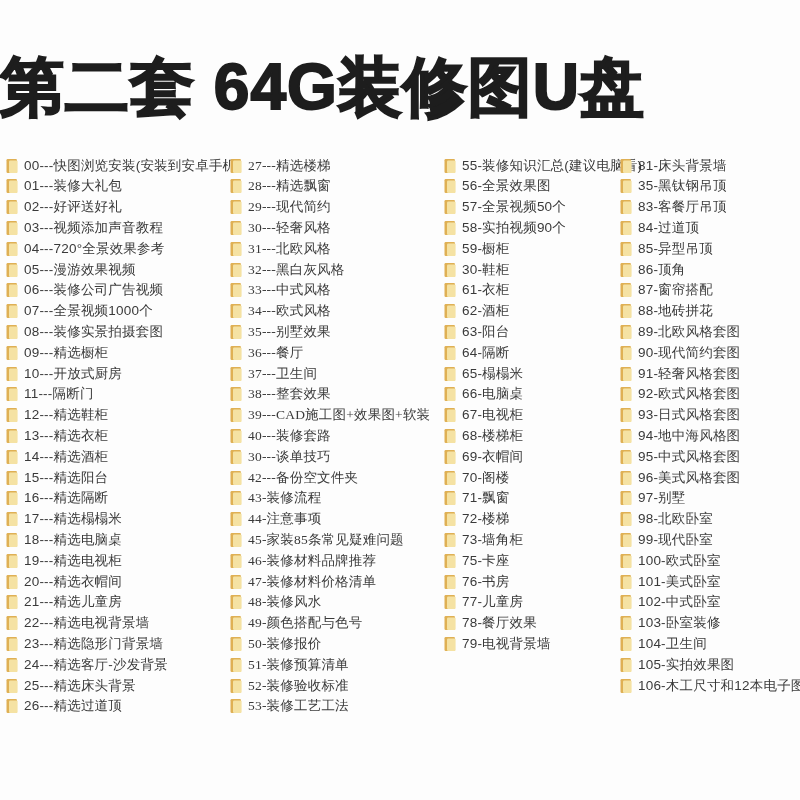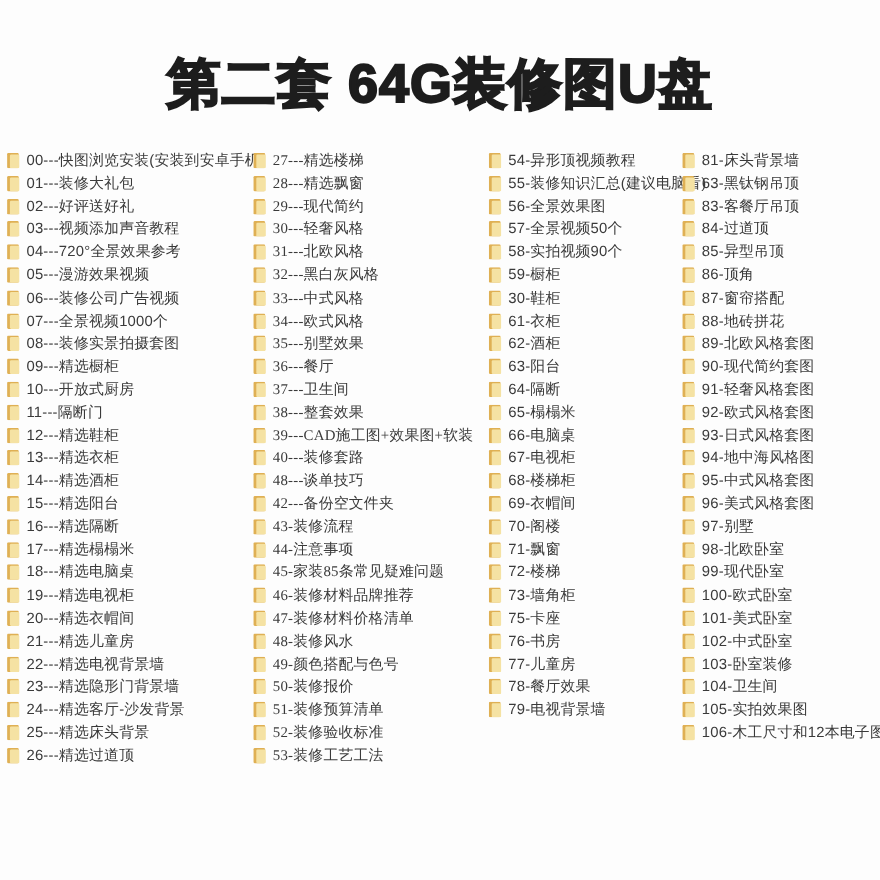--- a/index.html
+++ b/index.html
@@ -6,22 +6,21 @@
   body{
     width:800px;height:800px;
     background:#fdfdfd;
     font-family:"Liberation Sans","DejaVu Sans",sans-serif;
     overflow:hidden;
   }
   .page{width:800px;height:800px;box-sizing:border-box;}
   .title{
     margin:0;
     padding-top:46px;
-    text-align:center;
-    font-size:49px;
+    font-size:64px;
     line-height:1.3;
     font-weight:900;
     color:#1d1d1d;
     letter-spacing:1px;
     -webkit-text-stroke:2px #1d1d1d;
   }
   .columns{
     display:flex;
     margin-top:26px;
     padding-left:6px;
@@ -345,21 +344,21 @@
               <rect x="0.5" y="0" width="10.5" height="14" rx="1.2" fill="#dfb054"></rect>
               <rect x="3" y="1.4" width="8.6" height="12.6" rx="1.2" fill="#f5e2a3"></rect>
             </svg></span>
           <span class="item-label">40---装修套路</span>
         </div>
         <div class="item">
           <span class="folder-icon"><svg width="12" height="14" viewBox="0 0 12 14" xmlns="http://www.w3.org/2000/svg">
               <rect x="0.5" y="0" width="10.5" height="14" rx="1.2" fill="#dfb054"></rect>
               <rect x="3" y="1.4" width="8.6" height="12.6" rx="1.2" fill="#f5e2a3"></rect>
             </svg></span>
-          <span class="item-label">48---谈单技巧</span>
+          <span class="item-label">30---谈单技巧</span>
         </div>
         <div class="item">
           <span class="folder-icon"><svg width="12" height="14" viewBox="0 0 12 14" xmlns="http://www.w3.org/2000/svg">
               <rect x="0.5" y="0" width="10.5" height="14" rx="1.2" fill="#dfb054"></rect>
               <rect x="3" y="1.4" width="8.6" height="12.6" rx="1.2" fill="#f5e2a3"></rect>
             </svg></span>
           <span class="item-label">42---备份空文件夹</span>
         </div>
         <div class="item">
           <span class="folder-icon"><svg width="12" height="14" viewBox="0 0 12 14" xmlns="http://www.w3.org/2000/svg">
@@ -438,27 +437,20 @@
             </svg></span>
           <span class="item-label">53-装修工艺工法</span>
         </div>
       </div>
       <div class="column">
         <div class="item">
           <span class="folder-icon"><svg width="12" height="14" viewBox="0 0 12 14" xmlns="http://www.w3.org/2000/svg">
               <rect x="0.5" y="0" width="10.5" height="14" rx="1.2" fill="#dfb054"></rect>
               <rect x="3" y="1.4" width="8.6" height="12.6" rx="1.2" fill="#f5e2a3"></rect>
             </svg></span>
-          <span class="item-label">54-异形顶视频教程</span>
-        </div>
-        <div class="item">
-          <span class="folder-icon"><svg width="12" height="14" viewBox="0 0 12 14" xmlns="http://www.w3.org/2000/svg">
-              <rect x="0.5" y="0" width="10.5" height="14" rx="1.2" fill="#dfb054"></rect>
-              <rect x="3" y="1.4" width="8.6" height="12.6" rx="1.2" fill="#f5e2a3"></rect>
-            </svg></span>
           <span class="item-label">55-装修知识汇总(建议电脑看)</span>
         </div>
         <div class="item">
           <span class="folder-icon"><svg width="12" height="14" viewBox="0 0 12 14" xmlns="http://www.w3.org/2000/svg">
               <rect x="0.5" y="0" width="10.5" height="14" rx="1.2" fill="#dfb054"></rect>
               <rect x="3" y="1.4" width="8.6" height="12.6" rx="1.2" fill="#f5e2a3"></rect>
             </svg></span>
           <span class="item-label">56-全景效果图</span>
         </div>
         <div class="item">
@@ -622,21 +614,21 @@
               <rect x="0.5" y="0" width="10.5" height="14" rx="1.2" fill="#dfb054"></rect>
               <rect x="3" y="1.4" width="8.6" height="12.6" rx="1.2" fill="#f5e2a3"></rect>
             </svg></span>
           <span class="item-label">81-床头背景墙</span>
         </div>
         <div class="item">
           <span class="folder-icon"><svg width="12" height="14" viewBox="0 0 12 14" xmlns="http://www.w3.org/2000/svg">
               <rect x="0.5" y="0" width="10.5" height="14" rx="1.2" fill="#dfb054"></rect>
               <rect x="3" y="1.4" width="8.6" height="12.6" rx="1.2" fill="#f5e2a3"></rect>
             </svg></span>
-          <span class="item-label">63-黑钛钢吊顶</span>
+          <span class="item-label">35-黑钛钢吊顶</span>
         </div>
         <div class="item">
           <span class="folder-icon"><svg width="12" height="14" viewBox="0 0 12 14" xmlns="http://www.w3.org/2000/svg">
               <rect x="0.5" y="0" width="10.5" height="14" rx="1.2" fill="#dfb054"></rect>
               <rect x="3" y="1.4" width="8.6" height="12.6" rx="1.2" fill="#f5e2a3"></rect>
             </svg></span>
           <span class="item-label">83-客餐厅吊顶</span>
         </div>
         <div class="item">
           <span class="folder-icon"><svg width="12" height="14" viewBox="0 0 12 14" xmlns="http://www.w3.org/2000/svg">

